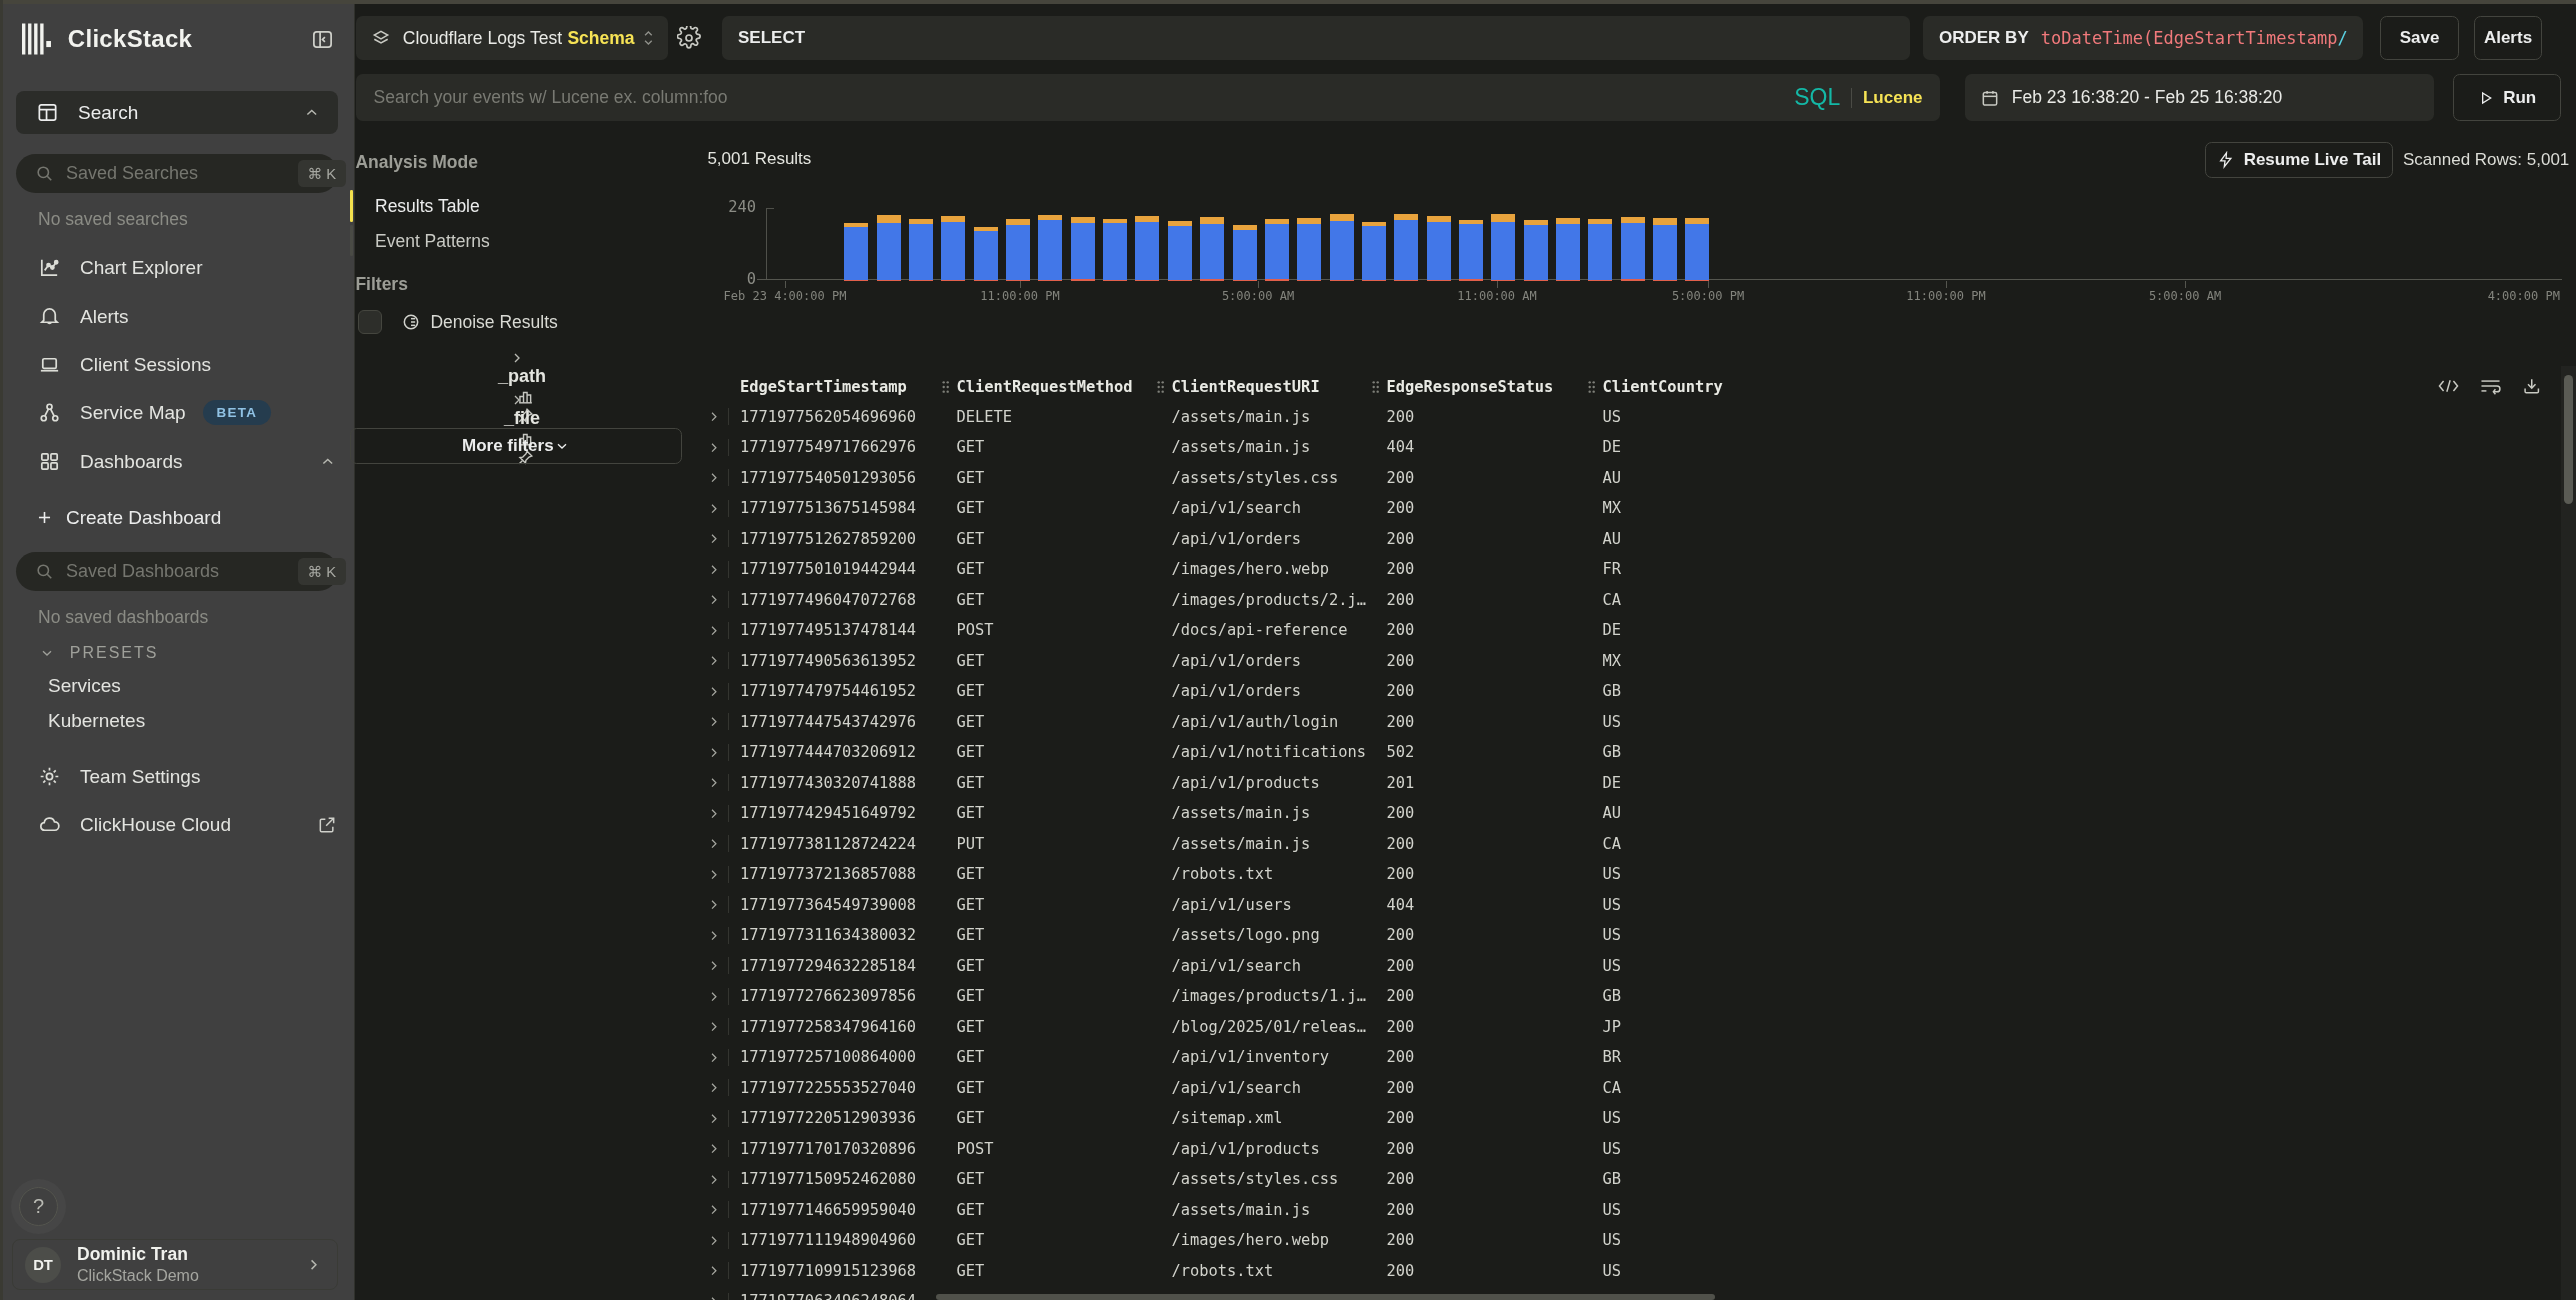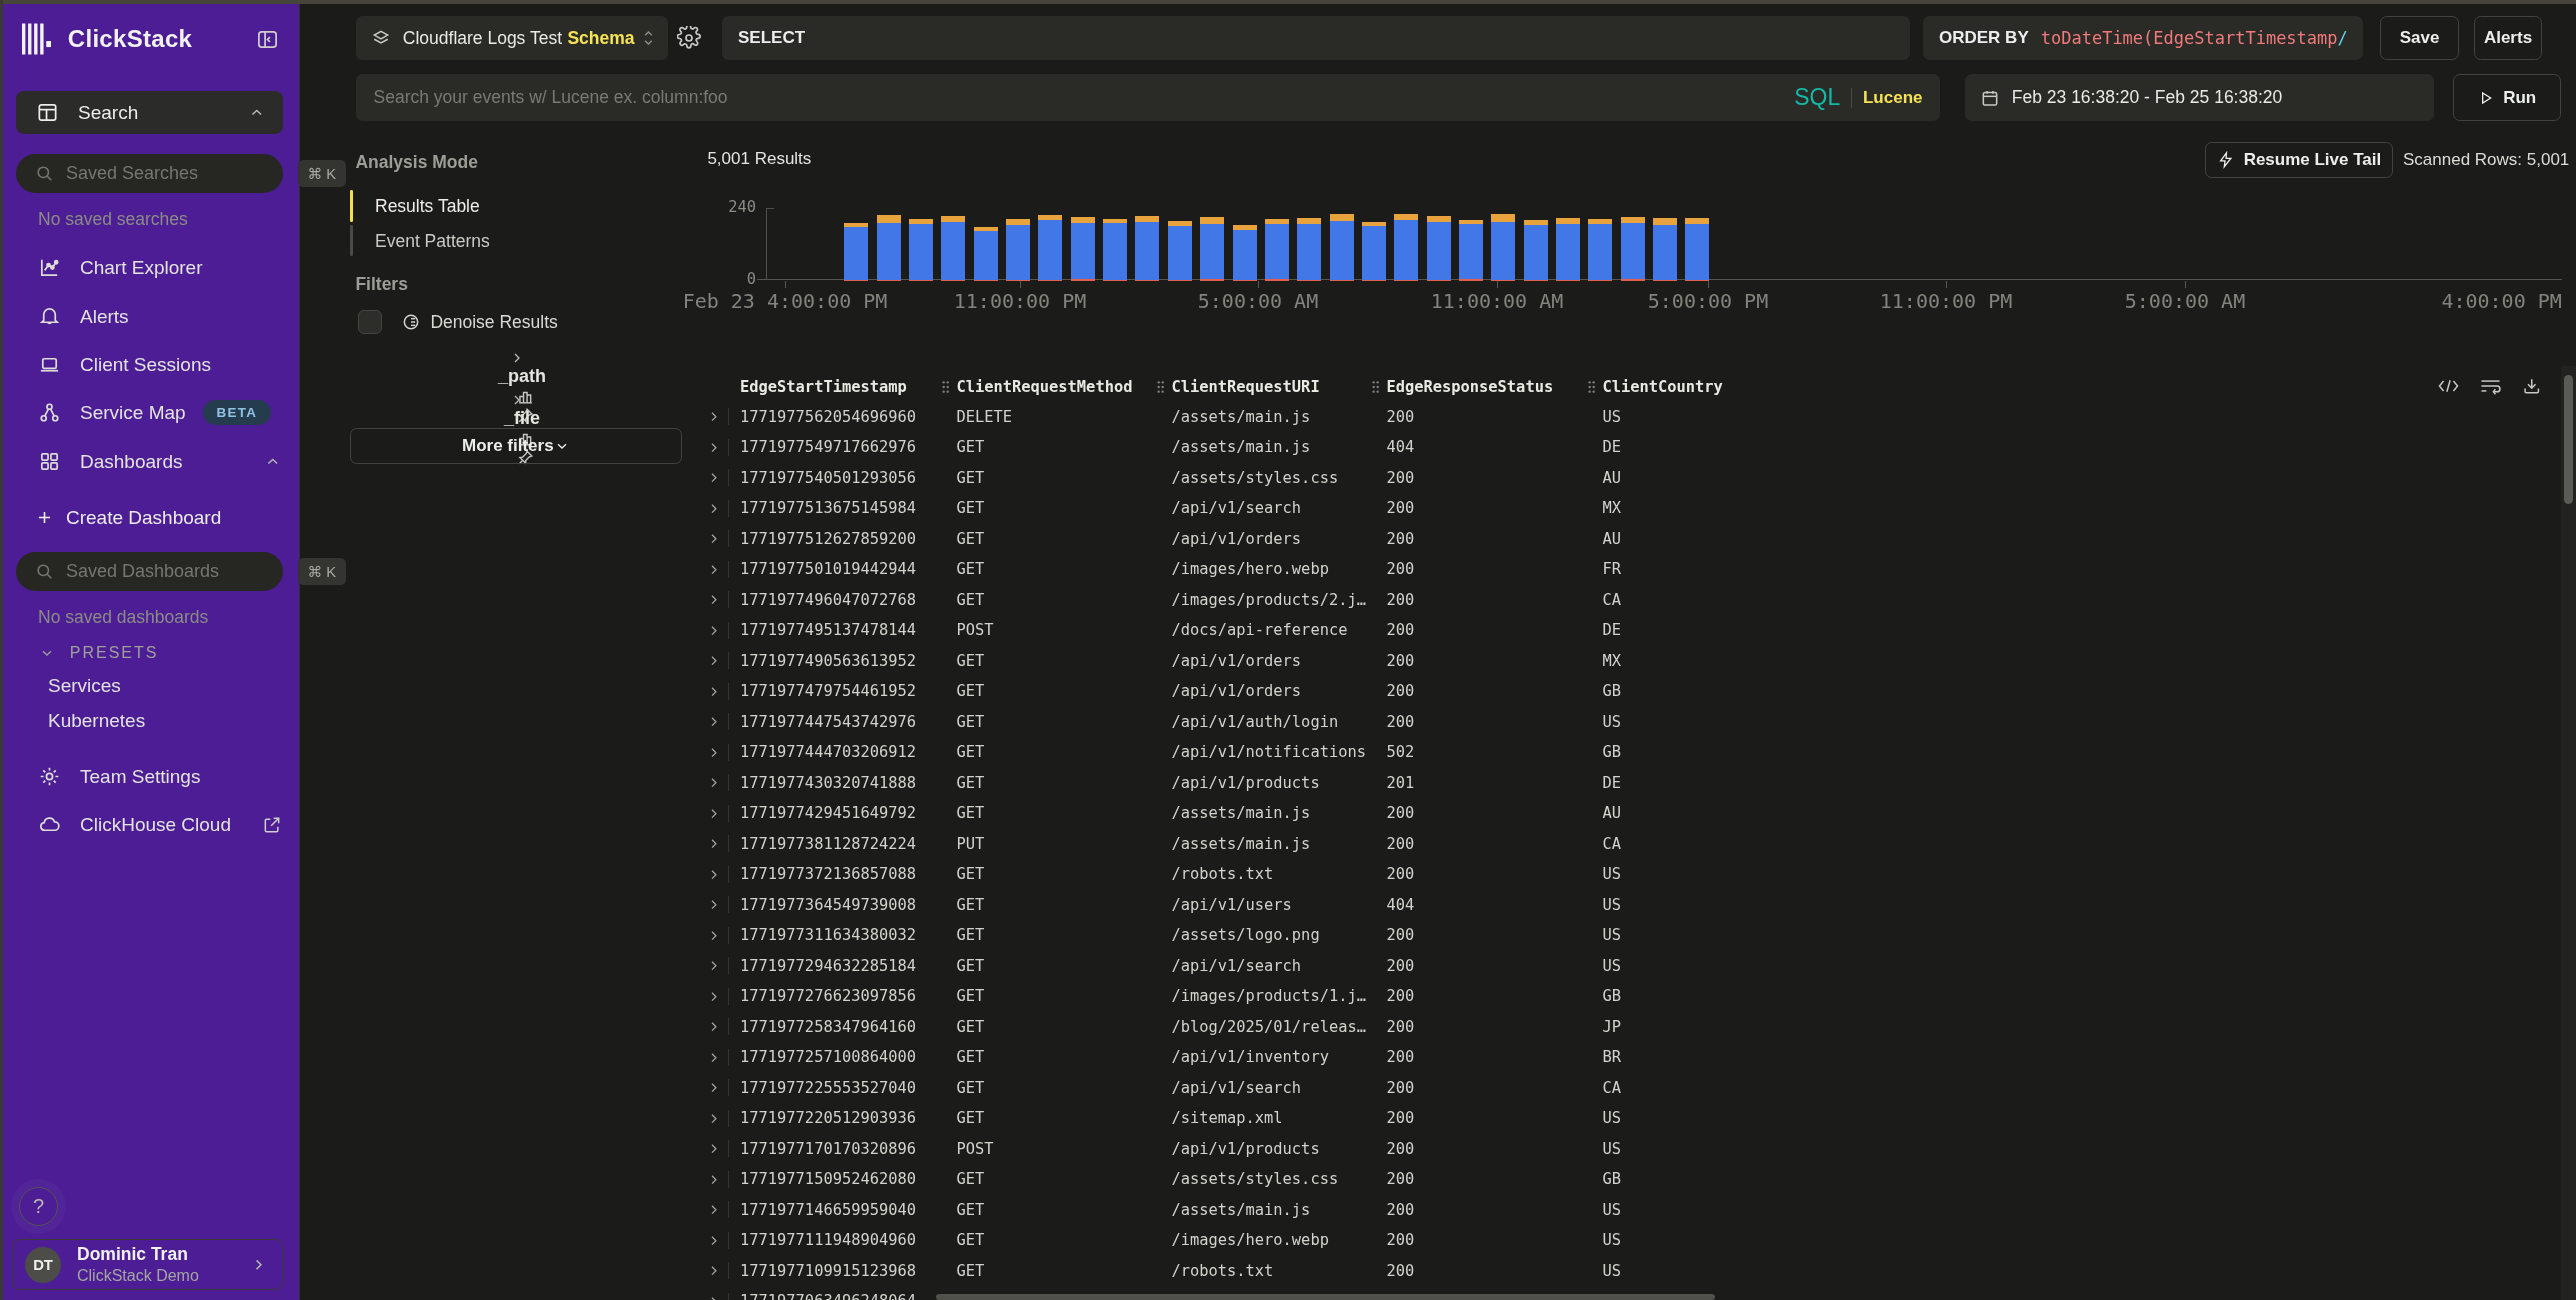--- a/index.html
+++ b/index.html
@@ -10,21 +10,21 @@
     position:relative;
   }
   .mono { font-family:"DejaVu Sans Mono","Liberation Mono",monospace; }
   svg { display:block; }
 
   
   .frame-top { position:absolute; top:0; left:0; right:0; height:4px; background:#46453c; z-index:60; }
   .frame-left { position:absolute; top:0; left:0; bottom:0; width:3.4px; background:#3a3a33; z-index:60; }
 
   
-  .sidebar { position:absolute; top:0; left:0; bottom:0; width:300px; background:#4c1d95; border-right:1.3px solid #30312c; }
+  .sidebar { position:absolute; top:0; left:0; bottom:0; width:355px; background:#404040; border-right:1.3px solid #30312c; }
   .srow { position:absolute; left:0; right:0; }
   .logo-row { top:17.5px; height:43px; display:flex; align-items:center; padding:0 20px 0 22px; }
   .logo-text { font-size:24px; font-weight:700; letter-spacing:0.3px; margin-left:14.8px; color:#f2f3ef; flex:1; }
   .nav-box { top:91px; height:43px; left:16px; right:16px; background:#2b2c29; border-radius:8px; display:flex; align-items:center; padding:0 17.5px 0 20px; cursor:pointer; }
   .nav-box .lbl { font-size:19px; color:#eceded; margin-left:19px; flex:1; }
   .pill { left:16px; right:16px; height:39px; background:#262723; border-radius:671px; display:flex; align-items:center; padding:0 9.4px 0 19px; }
   .pill input { flex:1; background:transparent; border:0; outline:none; color:#e8e9e5; font-size:18px; margin-left:12px; font-family:inherit; }
   .pill input::placeholder { color:#75766f; }
   .kbd { background:#343531; color:#a7a8a2; border-radius:5.4px; font-size:14.8px; padding:4.7px 9.4px; white-space:nowrap; }
   .pill1 { top:154px; } .pill2 { top:552px; }
@@ -103,21 +103,21 @@
   .scanned { position:absolute; right:6.7px; top:16px; font-size:17px; color:#dcddd7; }
 
   .chart { position:absolute; left:0; top:40px; width:1878px; height:141px; }
   .yaxis { position:absolute; left:68px; top:34px; width:1.3px; height:72px; background:#4f504a; }
   .ytick-top { position:absolute; left:68px; top:34px; width:8px; height:1.3px; background:#4f504a; }
   .baseline { position:absolute; left:59px; top:105px; width:1805px; height:1.3px; background:#55564f; }
   .ylab { position:absolute; width:58px; text-align:right; font-size:15.4px; color:#8b8c85; }
   .ylab-max { top:24px; left:0; } .ylab-min { top:96px; left:0; }
   .bar { position:absolute; bottom:34px; width:24px; display:flex; flex-direction:column-reverse; }
   .xtick { position:absolute; top:107px; width:1.3px; height:6.7px; background:#55564f; }
-  .xlab { position:absolute; top:115px; font-size:20px; color:#83847d; white-space:nowrap; transform:translateX(-50%); }
+  .xlab { position:absolute; top:115px; font-size:12px; color:#83847d; white-space:nowrap; transform:translateX(-50%); }
   .xlab.last { transform:translateX(-96%); }
 
   .tbl-icons { position:absolute; top:242px; right:34px; display:flex; gap:19px; color:#c9cac3; }
   .tbl-icons span { cursor:pointer; }
 
   .tbl { position:absolute; left:0; top:238px; width:1878px; font-size:15.4px; }
   .tr { display:grid; grid-template-columns:42px 201px 215px 215px 216px 1fr; align-items:center; height:30.5px; }
   .thead { height:29.5px; font-weight:700; color:#e8e9e3; }
   .th { display:flex; align-items:center; gap:6px; }
   .drag { color:#7e7f78; flex:0 0 auto; }

